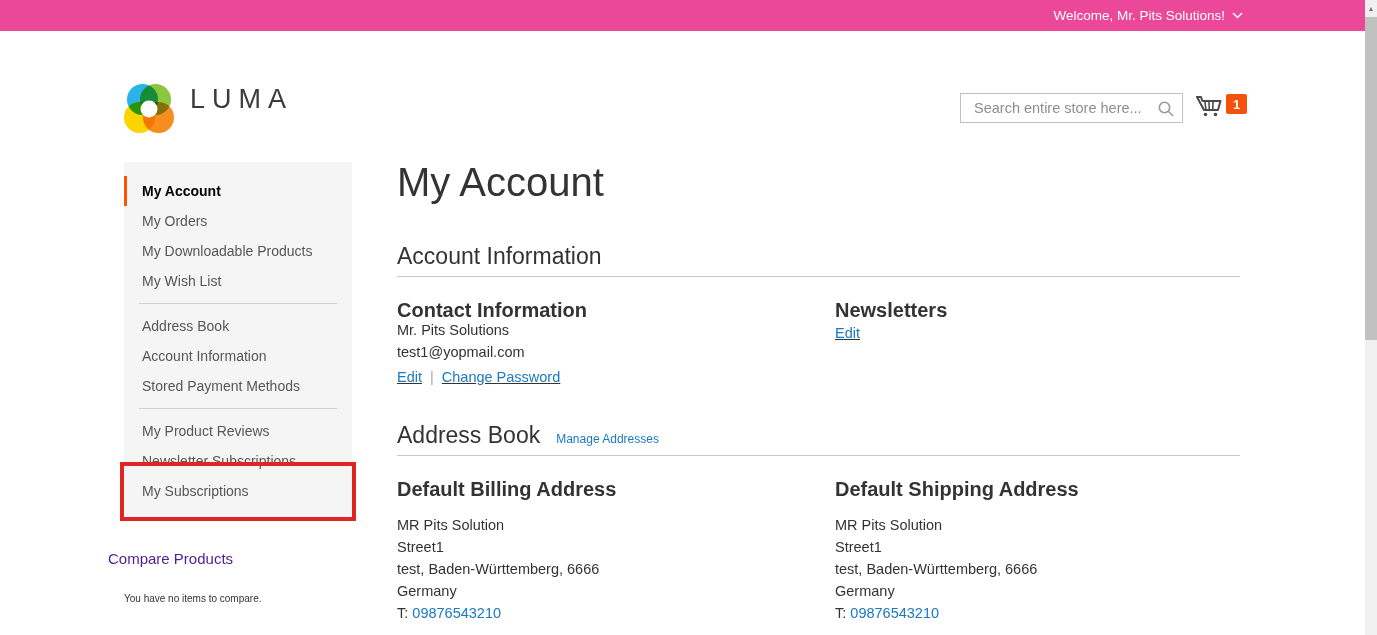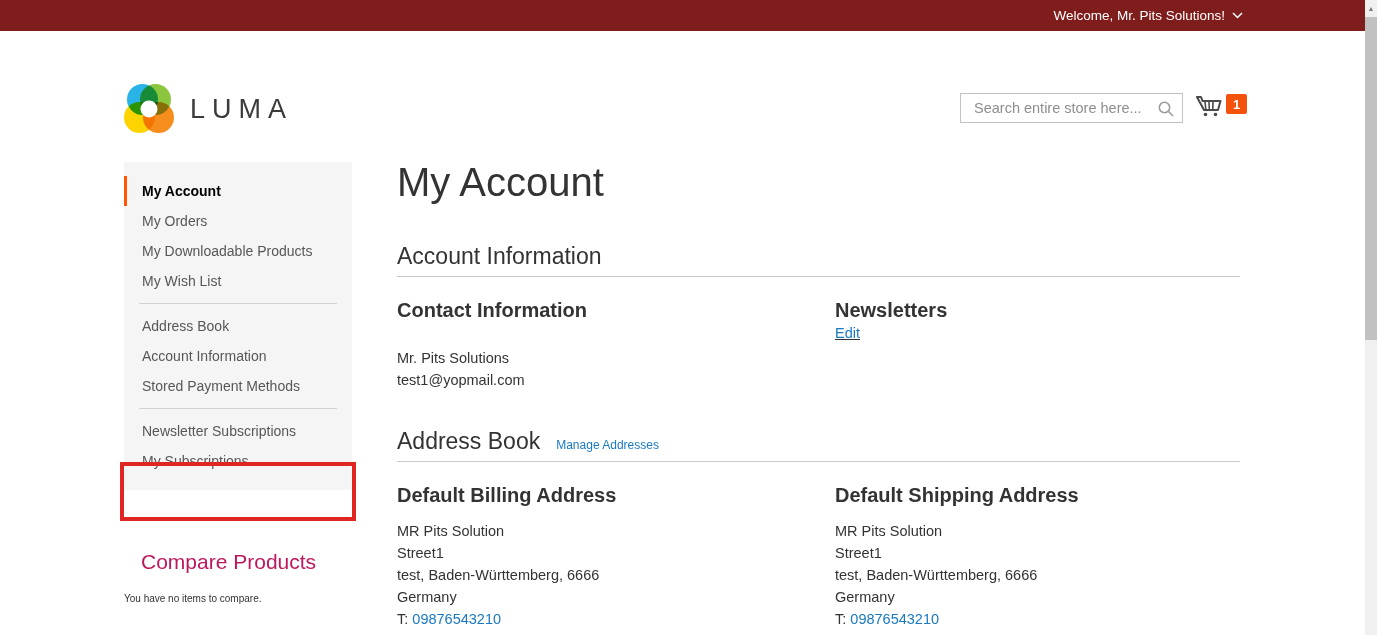--- a/index.html
+++ b/index.html
@@ -8,32 +8,32 @@
     position: relative;
     font-family: "Liberation Sans", sans-serif;
     background: #fff;
     color: #333;
     overflow: hidden;
   }
 
   
   .topbar {
     position: absolute; left:0; top:0; width:1365px; height:47px;
-    background:#7f1d1d;
+    background:#ec4899;
   }
   .welcome {
     position:absolute; right:122px; top:0; height:31px;
     display:flex; align-items:center; gap:7px;
     color:#ffffff; font-size:13.5px; cursor:pointer;
   }
   .welcome svg { display:block; }
 
   
   .header { position:absolute; left:0; top:31px; width:1365px; height:117px; background:#fff; }
-  .logo { position:absolute; left:124px; top:53px; display:flex; align-items:center; gap:16px; cursor:pointer; }
+  .logo { position:absolute; left:124px; top:53px; display:flex; align-items:flex-start; gap:16px; cursor:pointer; }
   .luma-mark { position:relative; width:50px; height:50px; }
   .luma-mark .c { position:absolute; width:31px; height:31px; border-radius:50%; mix-blend-mode:multiply; }
   .c-blue   { left:3px;  top:0;     background:#2ab3e7; }
   .c-green  { right:3px; top:0;     background:#8cc63e; }
   .c-yellow { left:0;    bottom:1px; background:#fdd400; }
   .c-orange { right:0;   bottom:1px; background:#f68e1e; }
   .c-hole   { position:absolute; left:50%; top:50%; width:17px; height:17px;
               background:#fff; border-radius:50%; transform:translate(-50%,-50%); }
   .logo-text { font-size:27px; letter-spacing:7px; color:#3b3b39; font-weight:400; }
 
@@ -65,22 +65,22 @@
   .nav-item {
     padding:7px 18px; font-size:14px; color:#575757; cursor:pointer; line-height:16px;
   }
   .nav-item.current {
     border-left:3px solid #ff5501; padding-left:15px;
     color:#000; font-weight:700;
   }
   .nav-divider { border-top:1px solid #d1d1d1; margin:7px 15px; }
 
   .compare-title {
-    position:absolute; left:141px; top:550px;
-    font-size:21px; font-weight:300; color:#be185d;
+    position:absolute; left:108px; top:550px;
+    font-size:15px; font-weight:300; color:#4c1d95;
   }
   .compare-empty {
     position:absolute; left:124px; top:593px;
     font-size:10px; color:#333;
   }
 
   
   .main { position:absolute; left:397px; top:160px; width:843px; }
   .page-title { font-size:40px; line-height:44px; font-weight:300; color:#333; }
 
@@ -90,21 +90,21 @@
   }
   .section-header.first { margin-top:38px; }
   .section-header.second { margin-top:36px; }
   .section-heading { font-size:23px; line-height:28px; font-weight:300; color:#333; }
   .section-action { font-size:12px; color:#1979c3; text-decoration:none; cursor:pointer; }
 
   .blocks-row { display:flex; margin-top:24px; }
   .block-col-left { width:438px; flex:none; }
   .block-col-right { flex:1; }
   .block-title { font-size:20px; line-height:18px; font-weight:700; color:#333; }
-  .block-content { margin-top:28px; font-size:14.5px; line-height:22px; color:#333; }
+  .block-content { margin-top:0; font-size:14.5px; line-height:22px; color:#333; }
   .block-content.addr { margin-top:16px; }
   .link { color:#1979c3; text-decoration:none; cursor:pointer; }
   .links-row { margin-top:6px; font-size:14.5px;text-decoration:underline; }
   .link-sep { color:#a6a6a6; margin:0 8px; }
 
   
   .annotation-box {
     position:absolute; left:120px; top:462px; width:236px; height:59px;
     border:4px solid #e02622; z-index:20; pointer-events:none;
   }
@@ -171,20 +171,21 @@
 <div class="sidebar">
   <div class="nav-item current">My Account</div>
   <div class="nav-item">My Orders</div>
   <div class="nav-item">My Downloadable Products</div>
   <div class="nav-item">My Wish List</div>
   <div class="nav-divider"></div>
   <div class="nav-item">Address Book</div>
   <div class="nav-item">Account Information</div>
   <div class="nav-item">Stored Payment Methods</div>
   <div class="nav-divider"></div>
+  <div class="nav-item">My Product Reviews</div>
   <div class="nav-item">Newsletter Subscriptions</div>
   <div class="nav-item">My Subscriptions</div>
 </div>
 
 <div class="compare-title">Compare Products</div>
 <div class="compare-empty">You have no items to compare.</div>
 
 <div class="annotation-box"></div>
 
 <div class="main">
@@ -193,20 +194,23 @@
   <div class="section-header first">
     <span class="section-heading">Account Information</span>
   </div>
 
   <div class="blocks-row">
     <div class="block-col-left">
       <div class="block-title">Contact Information</div>
       <div class="block-content">
         <div>Mr. Pits Solutions</div>
         <div>test1@yopmail.com</div>
+      </div>
+      <div class="links-row">
+        <a class="link">Edit</a><span class="link-sep">|</span><a class="link">Change Password</a>
       </div>
     </div>
     <div class="block-col-right">
       <div class="block-title">Newsletters</div>
       <div class="links-row">
         <a class="link">Edit</a>
       </div>
     </div>
   </div>
 

